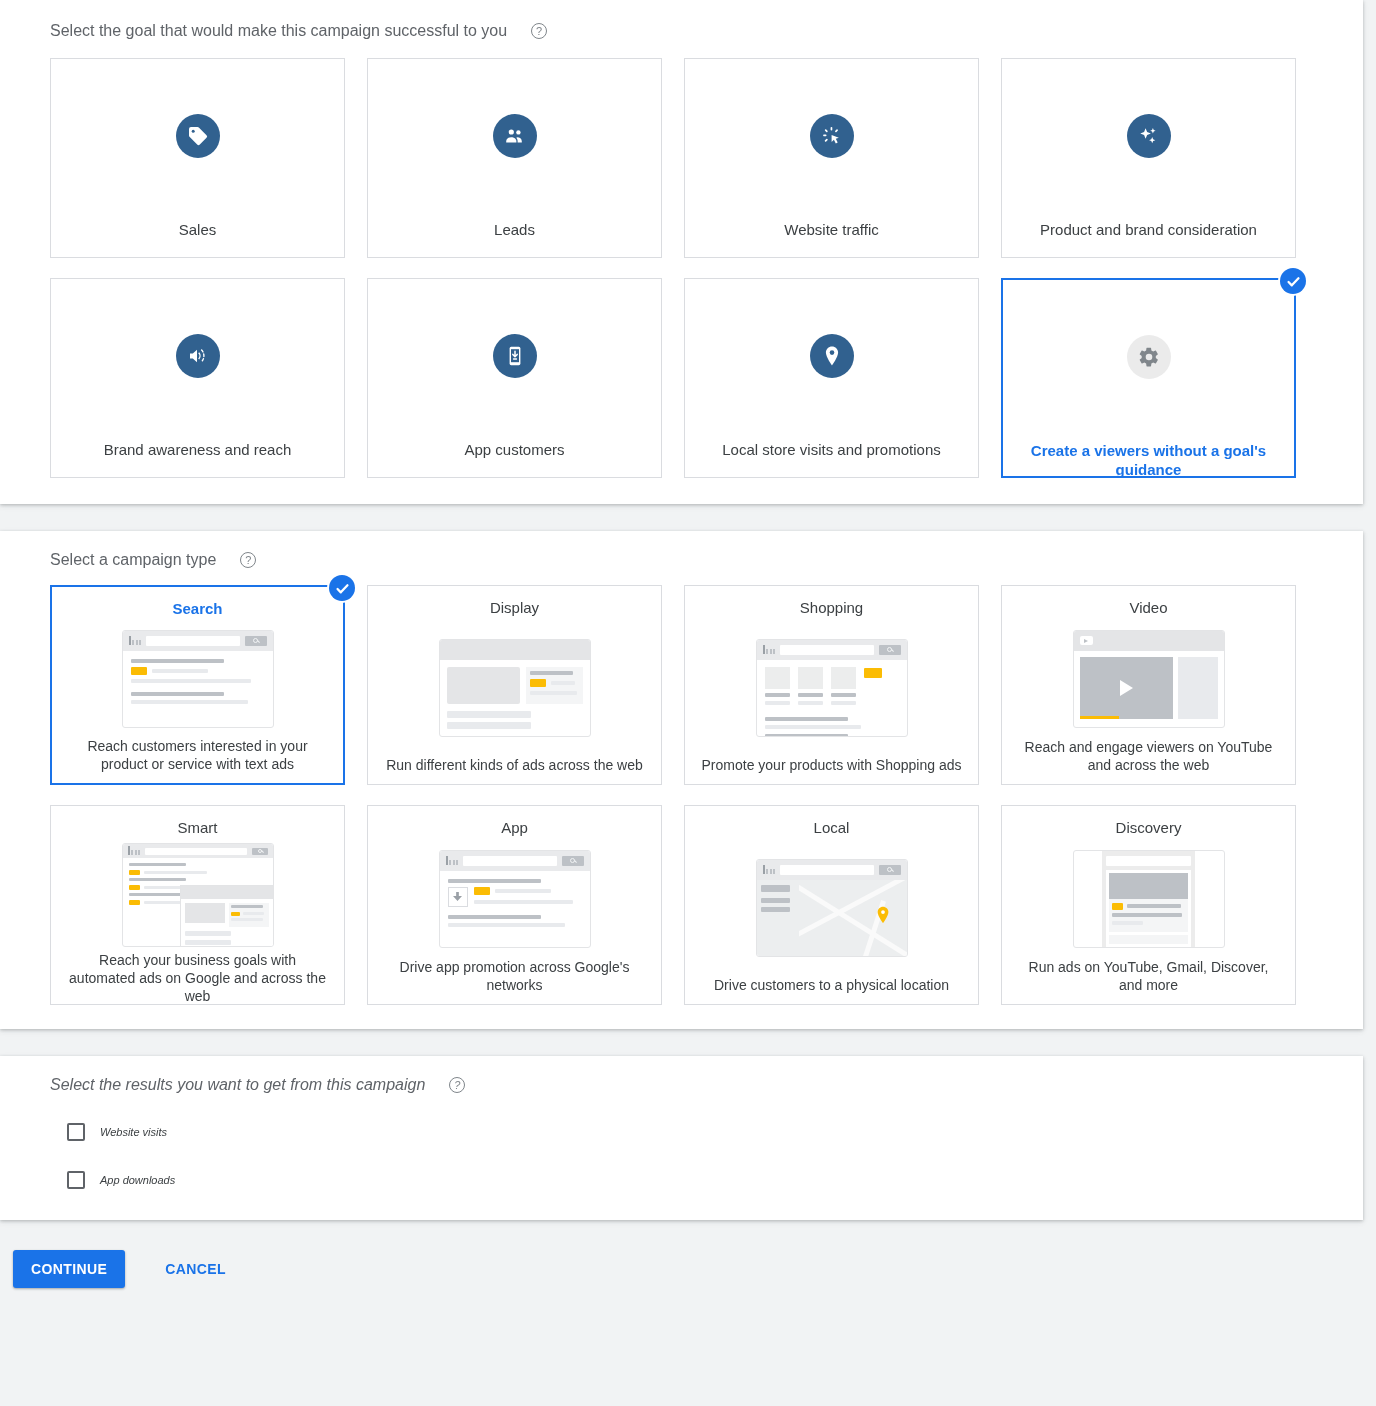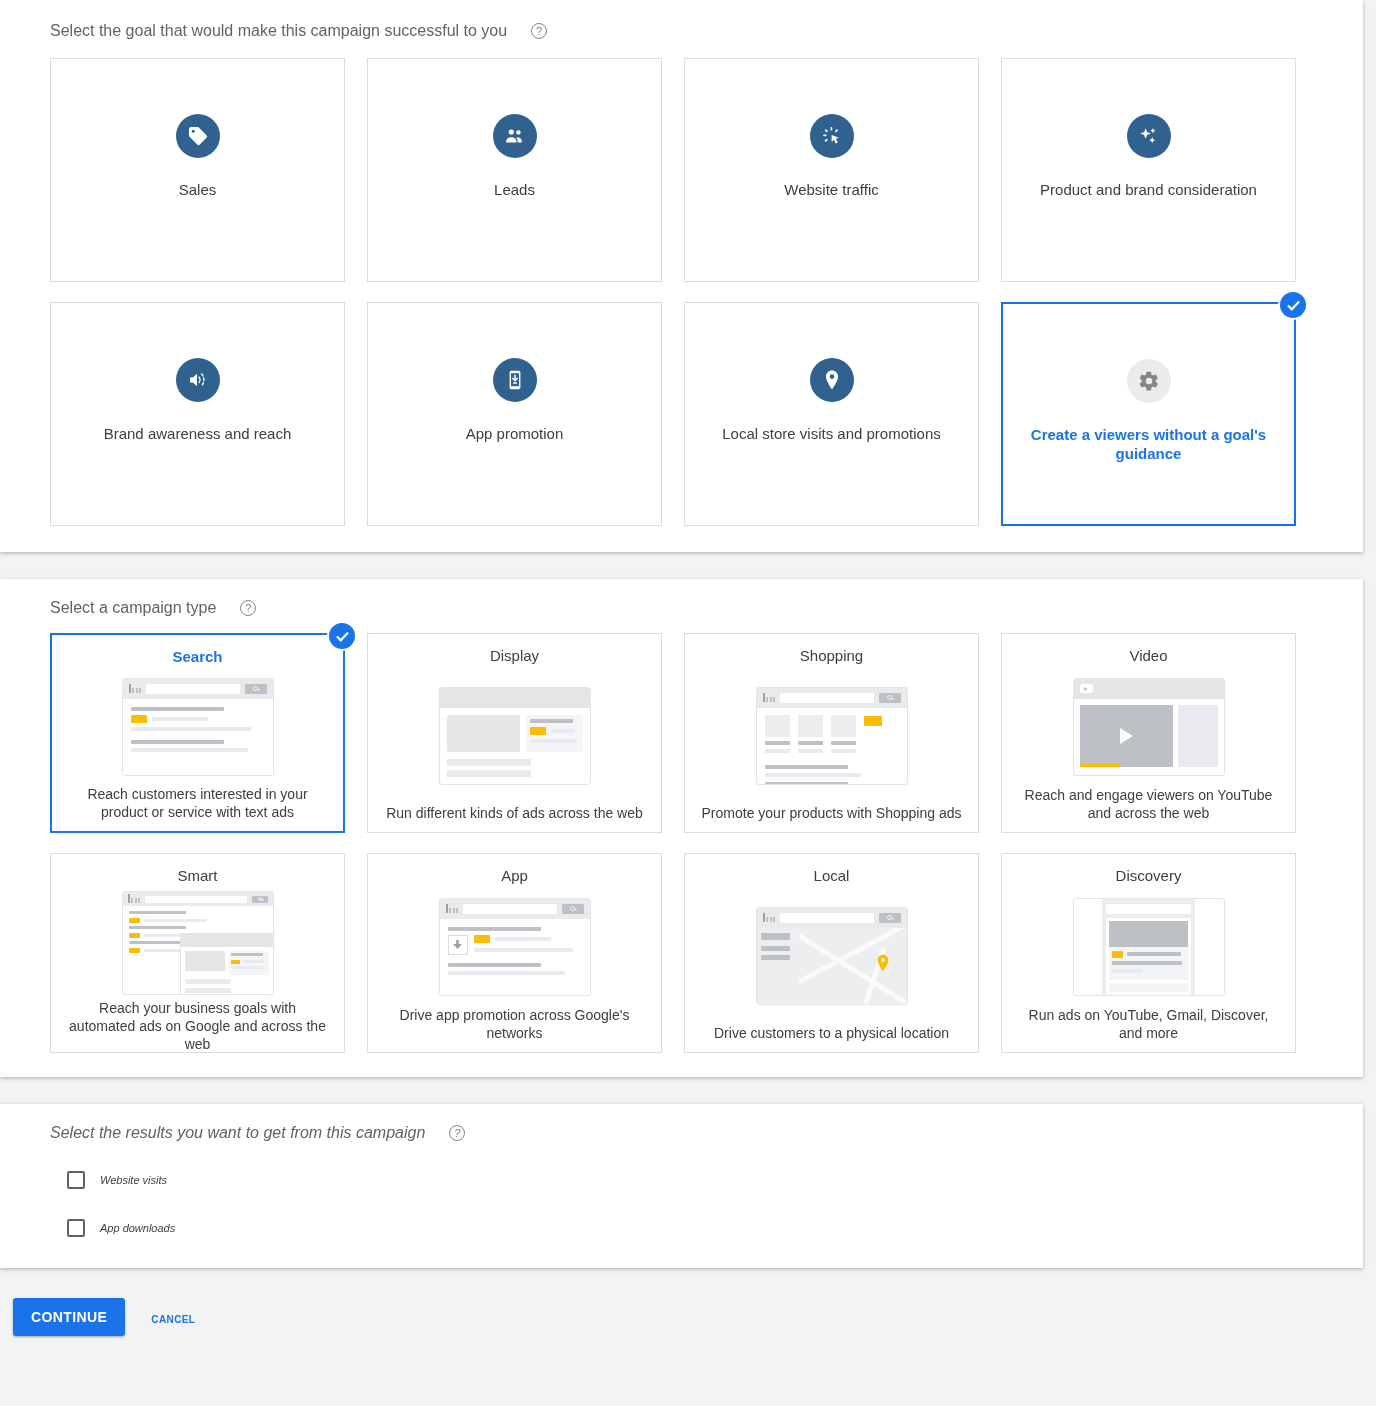--- a/index.html
+++ b/index.html
@@ -40,30 +40,31 @@
 
   
   #goal-panel { padding: 22px 40px 26px 50px; }
   .goal-grid {
     display: grid;
     grid-template-columns: repeat(4, 295px);
     gap: 20px 22px;
     margin-top: 18px;
   }
   .goal-card {
-    height: 224px;
+    height: 200px;
     border: 1px solid #dadce0;
     background: #fff;
     display: flex;
     flex-direction: column;
     align-items: center;
     justify-content: flex-start;
     padding-top: 55px;
     position: relative;
     cursor: pointer;
+    gap: 40px;
   }
   .goal-card.selected { border: 2px solid #1a73e8; }
   .goal-icon-circle {
     width: 44px; height: 44px;
     border-radius: 50%;
     background: #31618f;
     display: flex; align-items: center; justify-content: center;
     flex: none;
   }
   .goal-card.selected .goal-icon-circle { background: #ebebeb; }
@@ -163,39 +164,39 @@
     width: 18px; height: 18px;
     border: 2px solid #5f6368;
     border-radius: 2px;
     background: #fff;
     margin-left: 17px;
     flex: none;
   }
   .cb-label { font-size: 11px; color: #3c4043; }
 
   
-  #footer { padding: 30px 0 0 13px; display: flex; align-items: flex-end; gap: 18px; }
+  #footer { padding: 30px 0 0 13px; display: flex; align-items: center; gap: 32px; }
   .btn-primary {
     background: #1a73e8;
     color: #fff;
     border: none;
     border-radius: 3px;
     font-family: inherit;
     font-size: 14px;
     font-weight: bold;
     letter-spacing: .4px;
     padding: 11px 18px;
     cursor: pointer;
     box-shadow: 0 1px 2px rgba(60,64,67,0.30), 0 1px 3px rgba(60,64,67,0.15);
   }
   .btn-text {
     background: none; border: none;
     color: #1a73e8;
     font-family: inherit;
-    font-size: 10px;
+    font-size: 14px;
     font-weight: bold;
     letter-spacing: .4px;
     padding: 11px 8px;
     cursor: pointer;
   }
 </style>
 </head>
 <body>
 
 <div class="panel" id="goal-panel">
@@ -259,21 +260,21 @@
       </div>
       <div class="goal-card">
         <span class="goal-icon-circle">
           <svg width="24" height="24" viewBox="0 0 24 24" fill="white">
             <rect x="6.6" y="2.8" width="10.8" height="18.4" rx="1.6"></rect>
             <rect x="8" y="5.2" width="8" height="13" fill="#31618f"></rect>
             <path d="M12 7.2v4.6M9.8 10.4 12 12.7l2.2-2.3" stroke="white" stroke-width="1.5" fill="none" stroke-linecap="round" stroke-linejoin="round"></path>
             <rect x="9.9" y="14.2" width="4.2" height="1.5" rx=".6"></rect>
           </svg>
         </span>
-        <div class="goal-label">App promotion</div>
+        <div class="goal-label">App customers</div>
       </div>
       <div class="goal-card">
         <span class="goal-icon-circle">
           <svg width="24" height="24" viewBox="0 0 24 24" fill="white">
             <path d="M12 2.6c-3.4 0-6.1 2.7-6.1 6 0 4.6 6.1 12.8 6.1 12.8s6.1-8.2 6.1-12.8c0-3.3-2.7-6-6.1-6z"></path>
             <circle cx="12" cy="8.6" r="2.3" fill="#31618f"></circle>
           </svg>
         </span>
         <div class="goal-label">Local store visits and promotions</div>
       </div>

